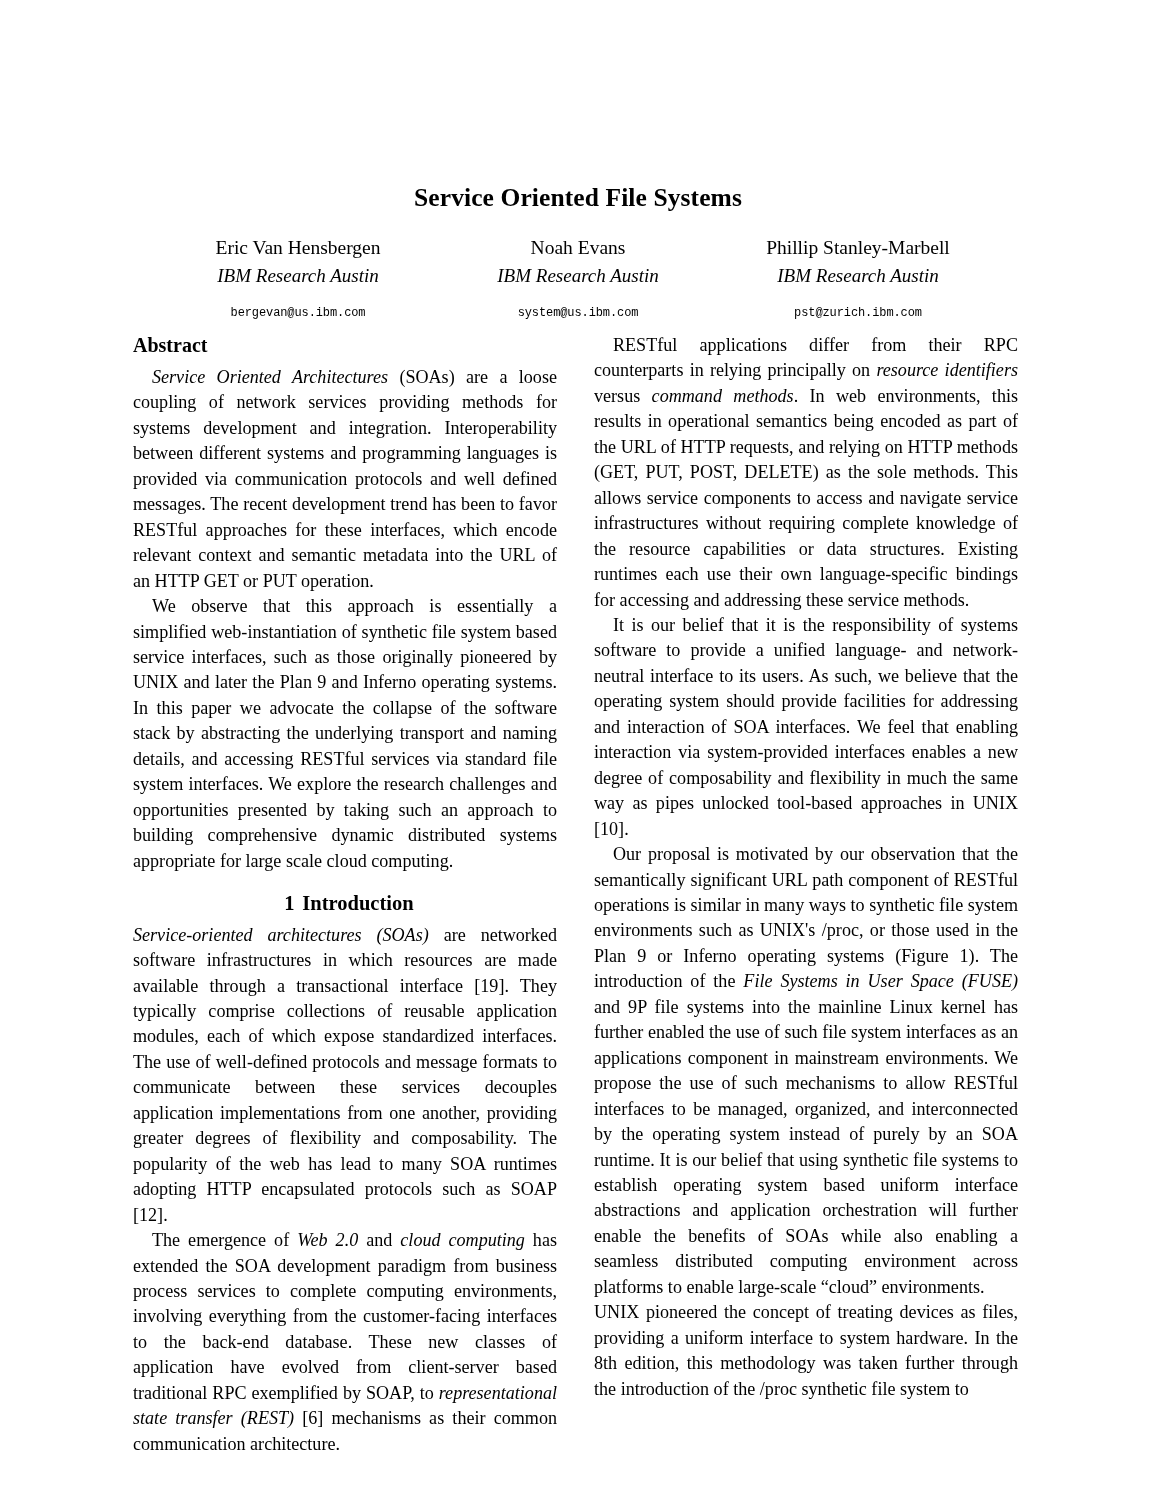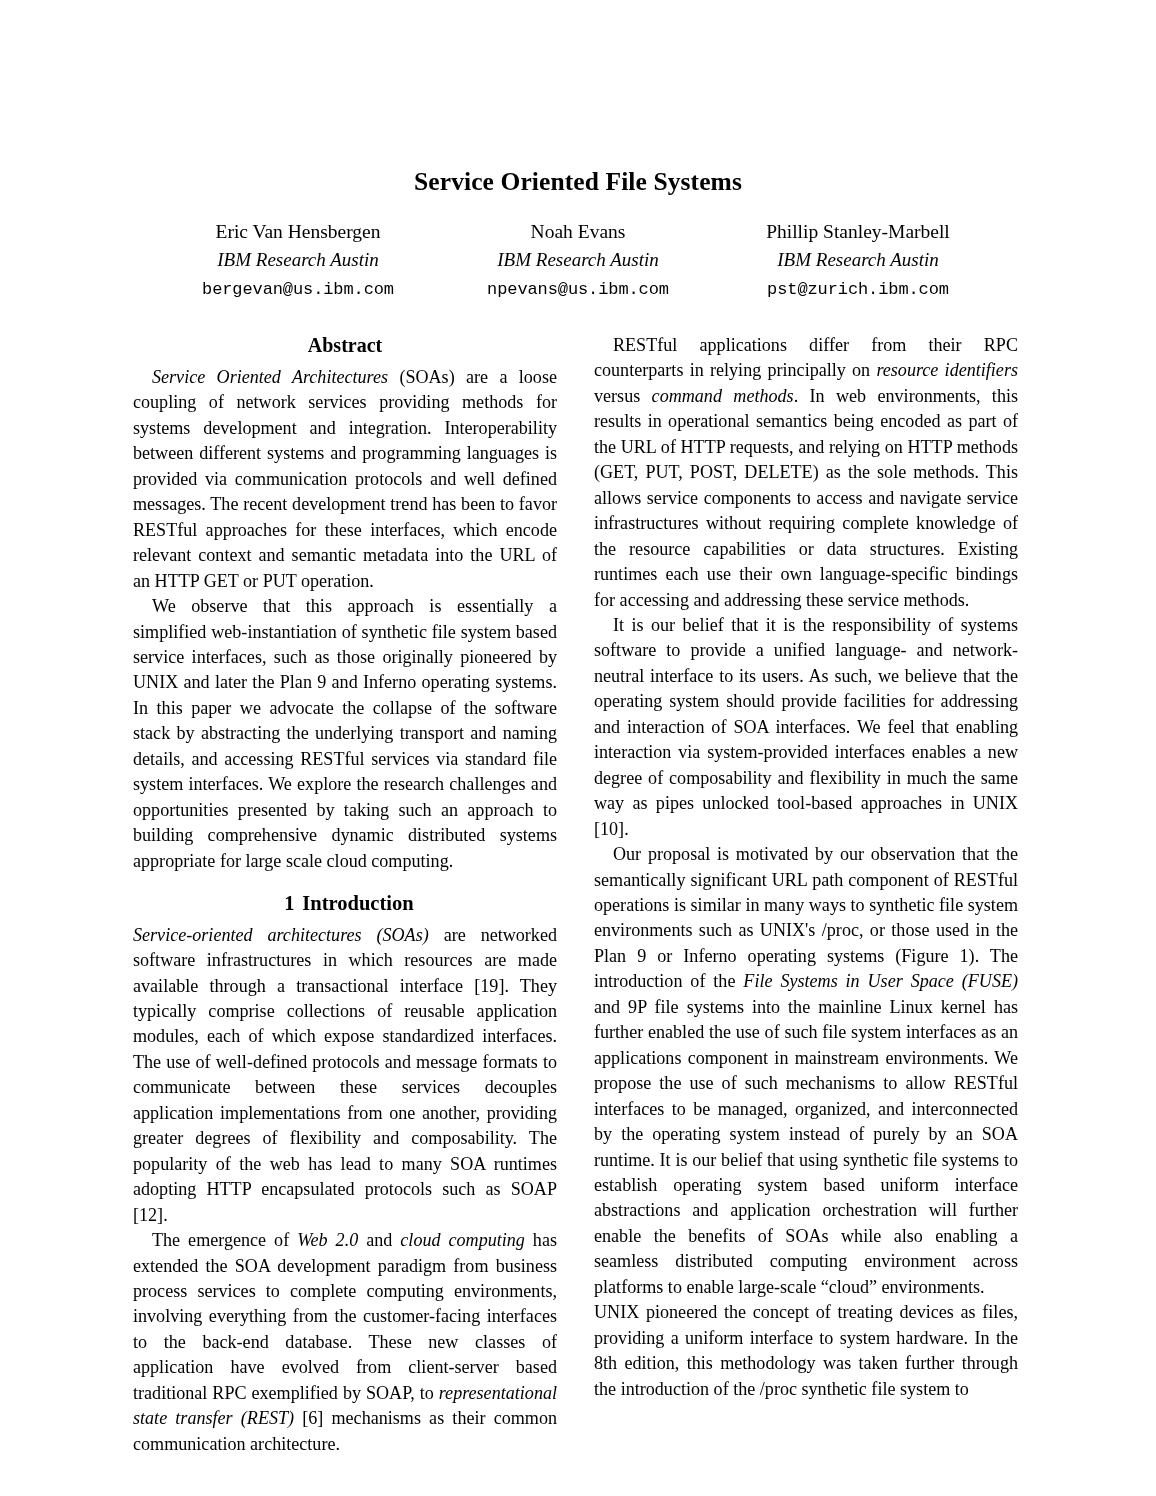--- a/index.html
+++ b/index.html
@@ -13,21 +13,21 @@
     height: 1496px;
     font-family: "Liberation Serif", "DejaVu Serif", serif;
     color: #000000;
     -webkit-font-smoothing: antialiased;
   }
   .page {
     position: relative;
     width: 1156px;
     height: 1496px;
     box-sizing: border-box;
-    padding: 0;
+    padding: 16px;
     overflow: hidden;
   }
 
   
   .title-block {
     padding-top: 168px;
     text-align: center;
   }
   .paper-title {
     font-size: 25.5px;
@@ -52,23 +52,23 @@
     display: block;
   }
   .author-affil {
     font-size: 19px;
     font-style: italic;
     display: block;
     margin-top: 1px;
   }
   .author-email {
     font-family: "Liberation Mono", "DejaVu Sans Mono", monospace;
-    font-size: 17px;
+    font-size: 12px;
     display: block;
-    margin-top: 4px;
+    margin-top: 15px;
     letter-spacing: -0.1px;
   }
 
   
   .columns {
     position: absolute;
     left: 133px;
     top: 333px;
     width: 890px;
     display: flex;
@@ -85,21 +85,20 @@
     line-height: 1.2;
     text-align: center;
   }
   .section-heading .num {
     display: inline-block;
     min-width: 26px;
   }
   .abstract-heading {
     font-size: 20px;
     font-weight: bold;
-    text-align: center;
     margin: 0 0 8px 0;
     line-height: 1.2;
   }
   p.para {
     margin: 0;
     font-size: 18.1px;
     line-height: 25.45px;
     text-align: justify;
     text-justify: inter-word;
     hyphens: none;
@@ -120,21 +119,21 @@
 
     <div class="authors">
       <div class="author">
         <span class="author-name">Eric Van Hensbergen</span>
         <span class="author-affil">IBM Research Austin</span>
         <span class="author-email">bergevan@us.ibm.com</span>
       </div>
       <div class="author">
         <span class="author-name">Noah Evans</span>
         <span class="author-affil">IBM Research Austin</span>
-        <span class="author-email">npevans@us.ibm.com</span>
+        <span class="author-email">system@us.ibm.com</span>
       </div>
       <div class="author">
         <span class="author-name">Phillip Stanley-Marbell</span>
         <span class="author-affil">IBM Research Austin</span>
         <span class="author-email">pst@zurich.ibm.com</span>
       </div>
     </div>
   </div>
 
   <div class="columns">

